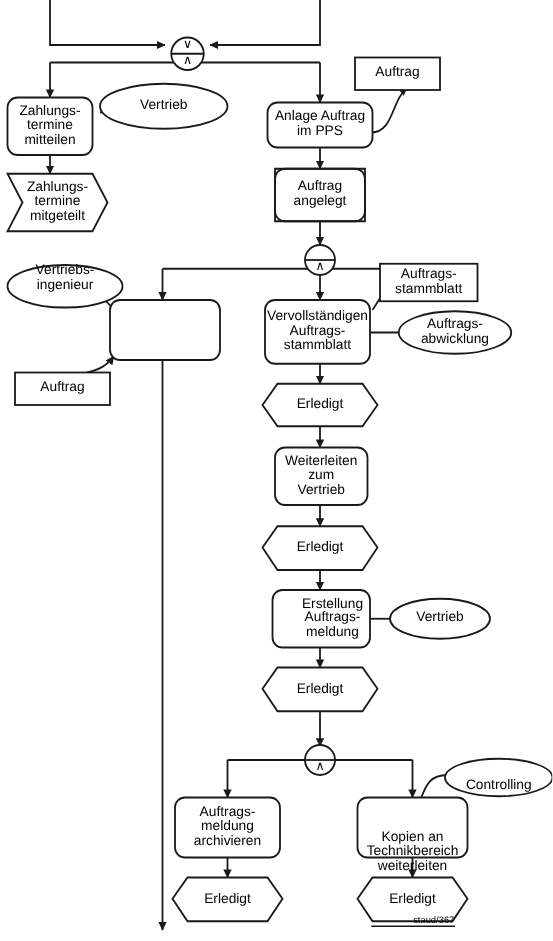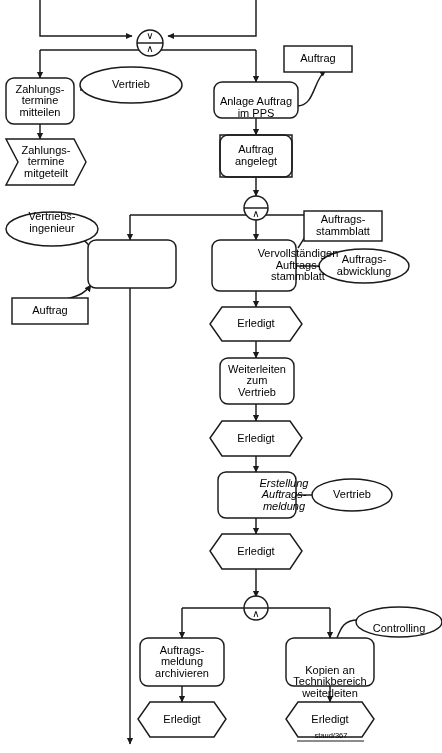--- a/index.html
+++ b/index.html
@@ -32,21 +32,21 @@
     text-align: center;
     color: #000000;
     line-height: 1.06;
     pointer-events: none;
     white-space: pre-line;
   }
   .lbl-fn   { font-size: 11px; }
   .lbl-ev   { font-size: 11px; }
   .lbl-doc  { font-size: 11px; }
   .lbl-org  { font-size: 11px; }
-  .lbl-cred { font-size: 7.5px; }
+  .lbl-cred { font-size: 7.5px; padding-left: 16px; }
 </style>
 </head>
 <body>
 
 <div id="canvas">
 
   <svg class="layer" viewBox="0 0 442 753" xmlns="http://www.w3.org/2000/svg">
     <defs>
       <marker id="arrow" viewBox="0 0 10 10" refX="8.6" refY="5" markerWidth="5.2" markerHeight="5.2" orient="auto-start-reverse">
         <path d="M 0 0.6 L 9.4 5 L 0 9.4 z" fill="#1a1a1a"></path>
@@ -148,29 +148,29 @@
 
       <rect x="220" y="135" width="72" height="42" rx="8" ry="8" fill="none"></rect>
 
       <path d="M 297 741 L 364 741" stroke-width="1.2"></path>
     </g>
   </svg>
 
   <div class="lbl lbl-fn" style="left:6px;  top:78px;  width:68px;  height:46px;">Zahlungs-
 termine
 mitteilen</div>
-  <div class="lbl lbl-fn" style="left:214px; top:82px;  width:84px;  height:51px;">Anlage Auftrag
+  <div class="lbl lbl-fn" style="left:214px; top:82px;  width:84px;  height:36px;">Anlage Auftrag
 im PPS</div>
-  <div class="lbl lbl-fn" style="left:210px; top:240px; width:88px;  height:51px;margin-left:44px;">Vervollständigen
+  <div class="lbl lbl-fn" style="left:210px; top:240px; width:88px;  height:51px;">Vervollständigen
 Auftrags-
 stammblatt</div>
   <div class="lbl lbl-fn" style="left:220px; top:358px; width:74px;  height:46px;">Weiterleiten
 zum
 Vertrieb</div>
-  <div class="lbl lbl-fn" style="left:236px; top:472px; width:96px;  height:46px;font-style:italic;">Erstellung
+  <div class="lbl lbl-fn" style="left:218px; top:472px; width:96px;  height:46px;">Erstellung
 Auftrags-
 meldung</div>
   <div class="lbl lbl-fn" style="left:140px; top:638px; width:84px;  height:48px;">Auftrags-
 meldung
 archivieren</div>
   <div class="lbl lbl-fn" style="left:286px; top:638px; width:88px;  height:48px;margin-top:20px;">Kopien an
 Technikbereich
 weiterleiten</div>
 
   <div class="lbl lbl-ev" style="left:6px;   top:139px; width:80px; height:46px;">Zahlungs-

